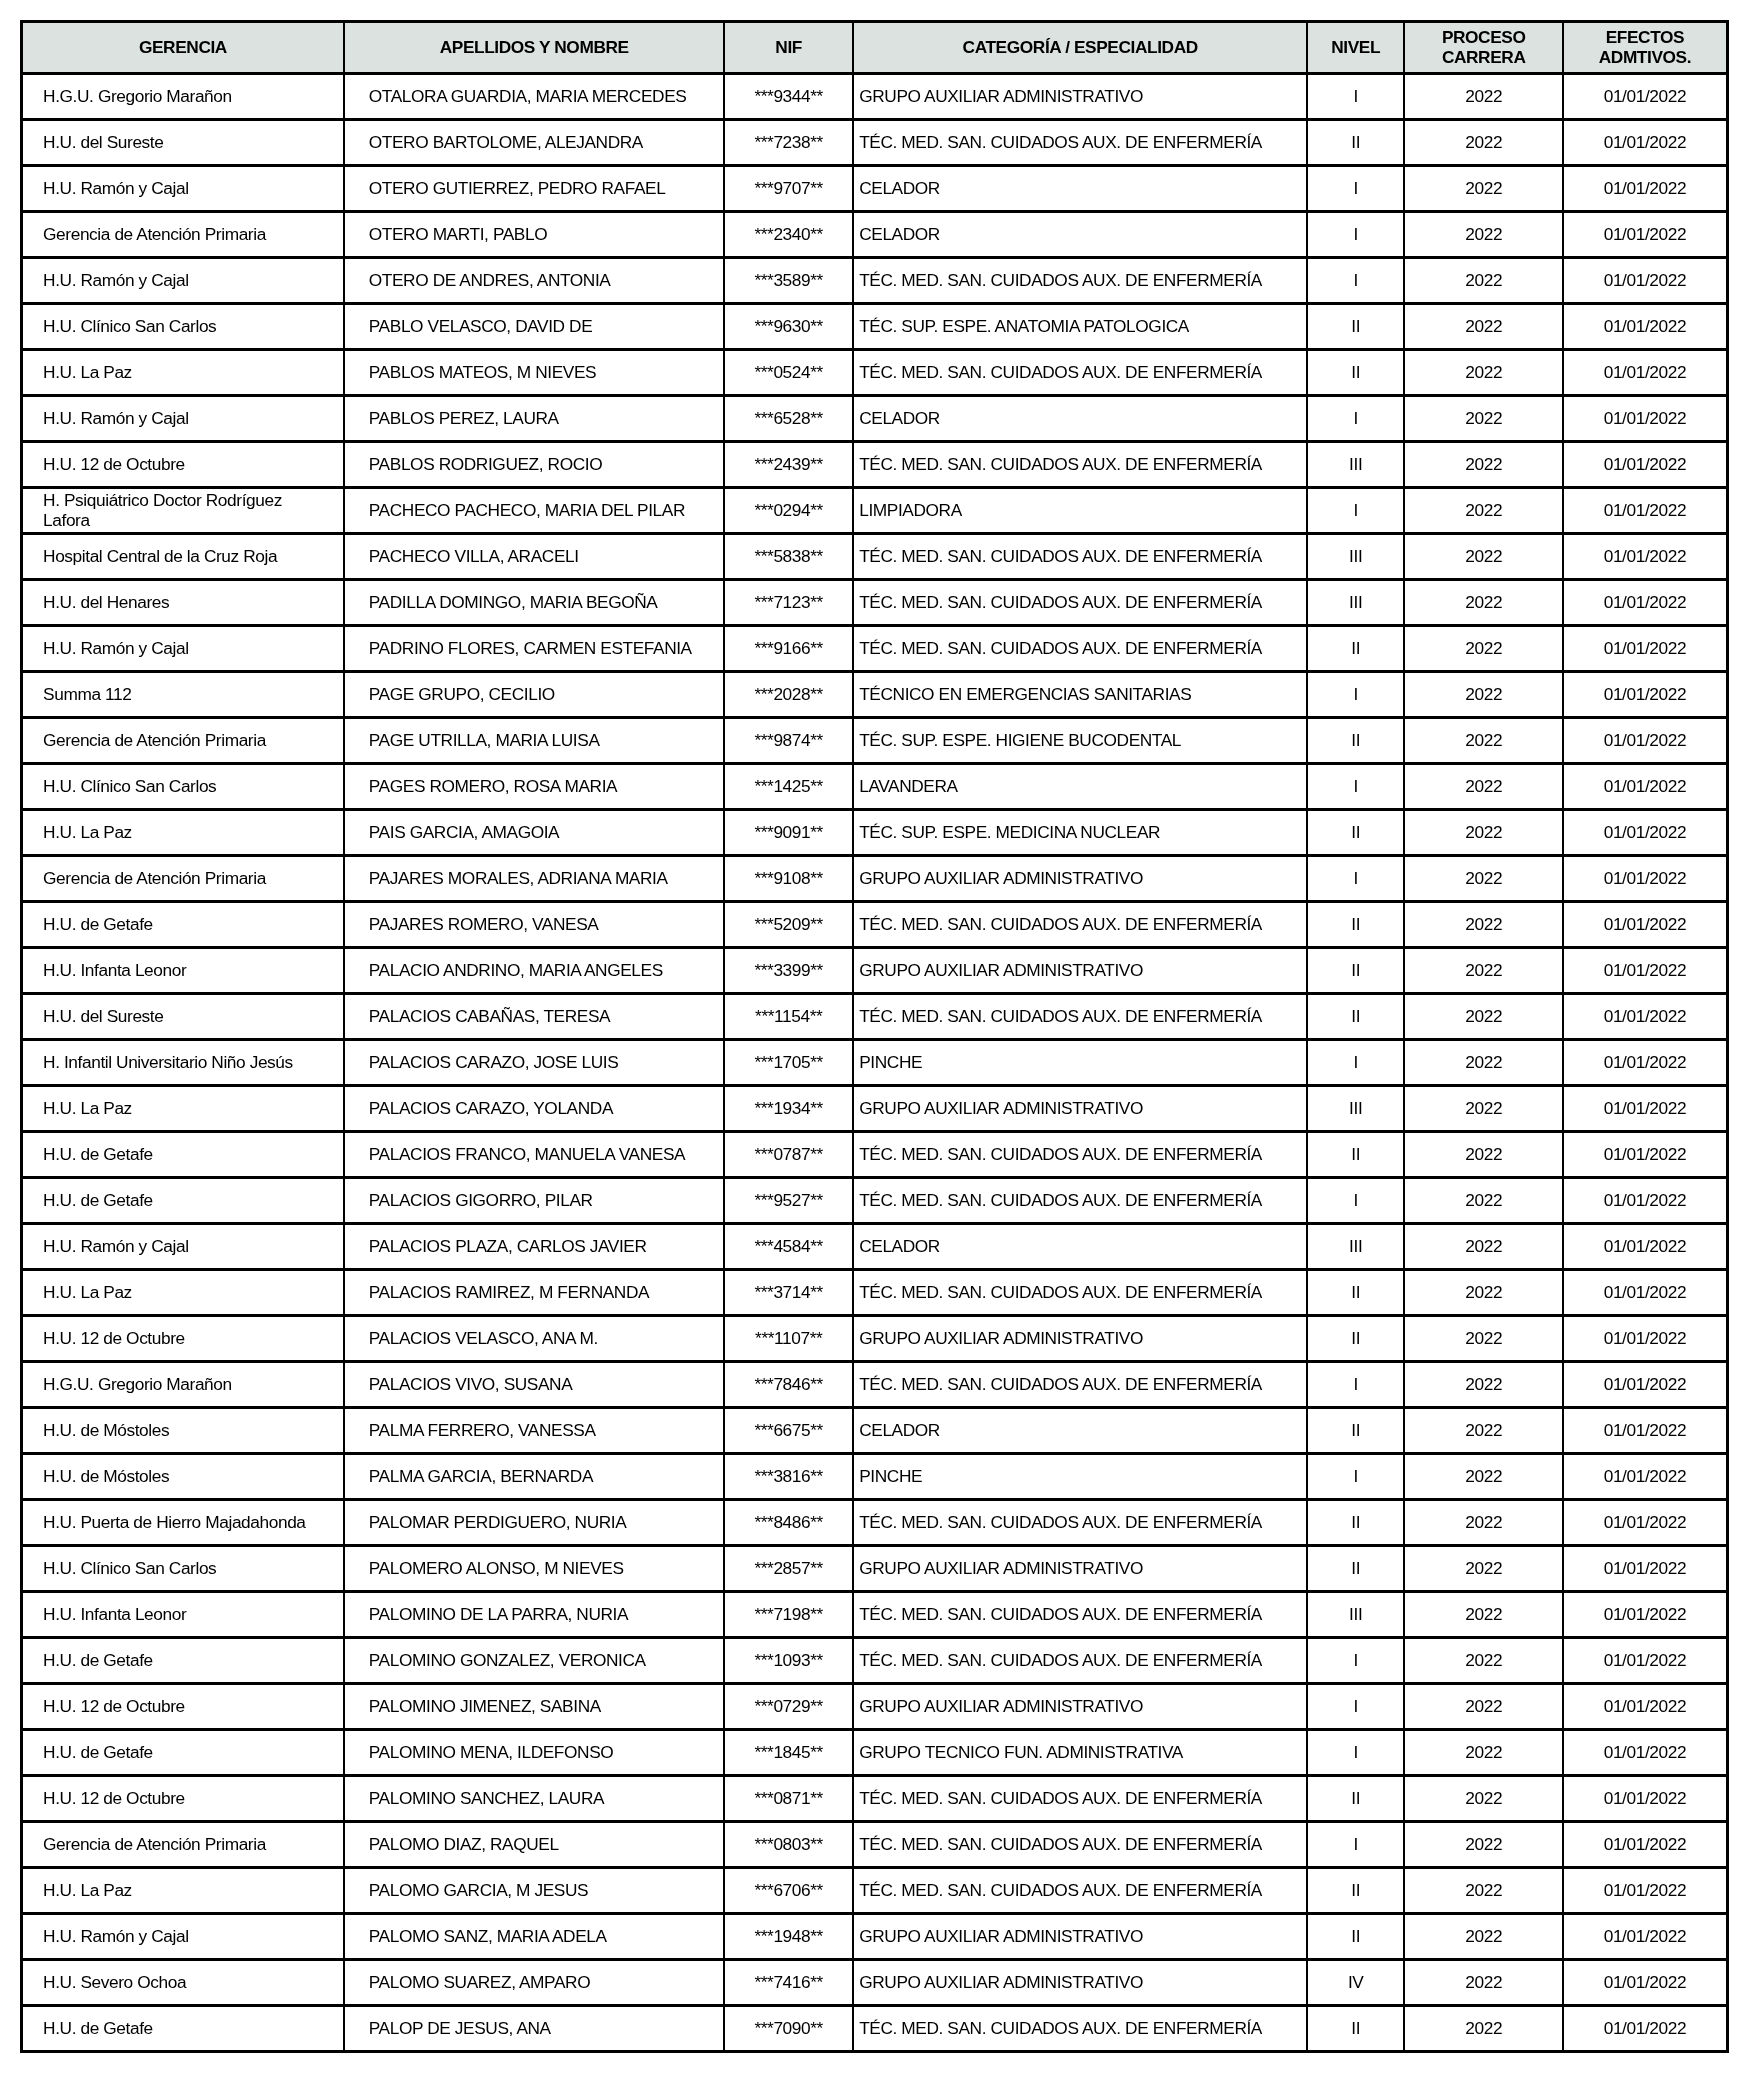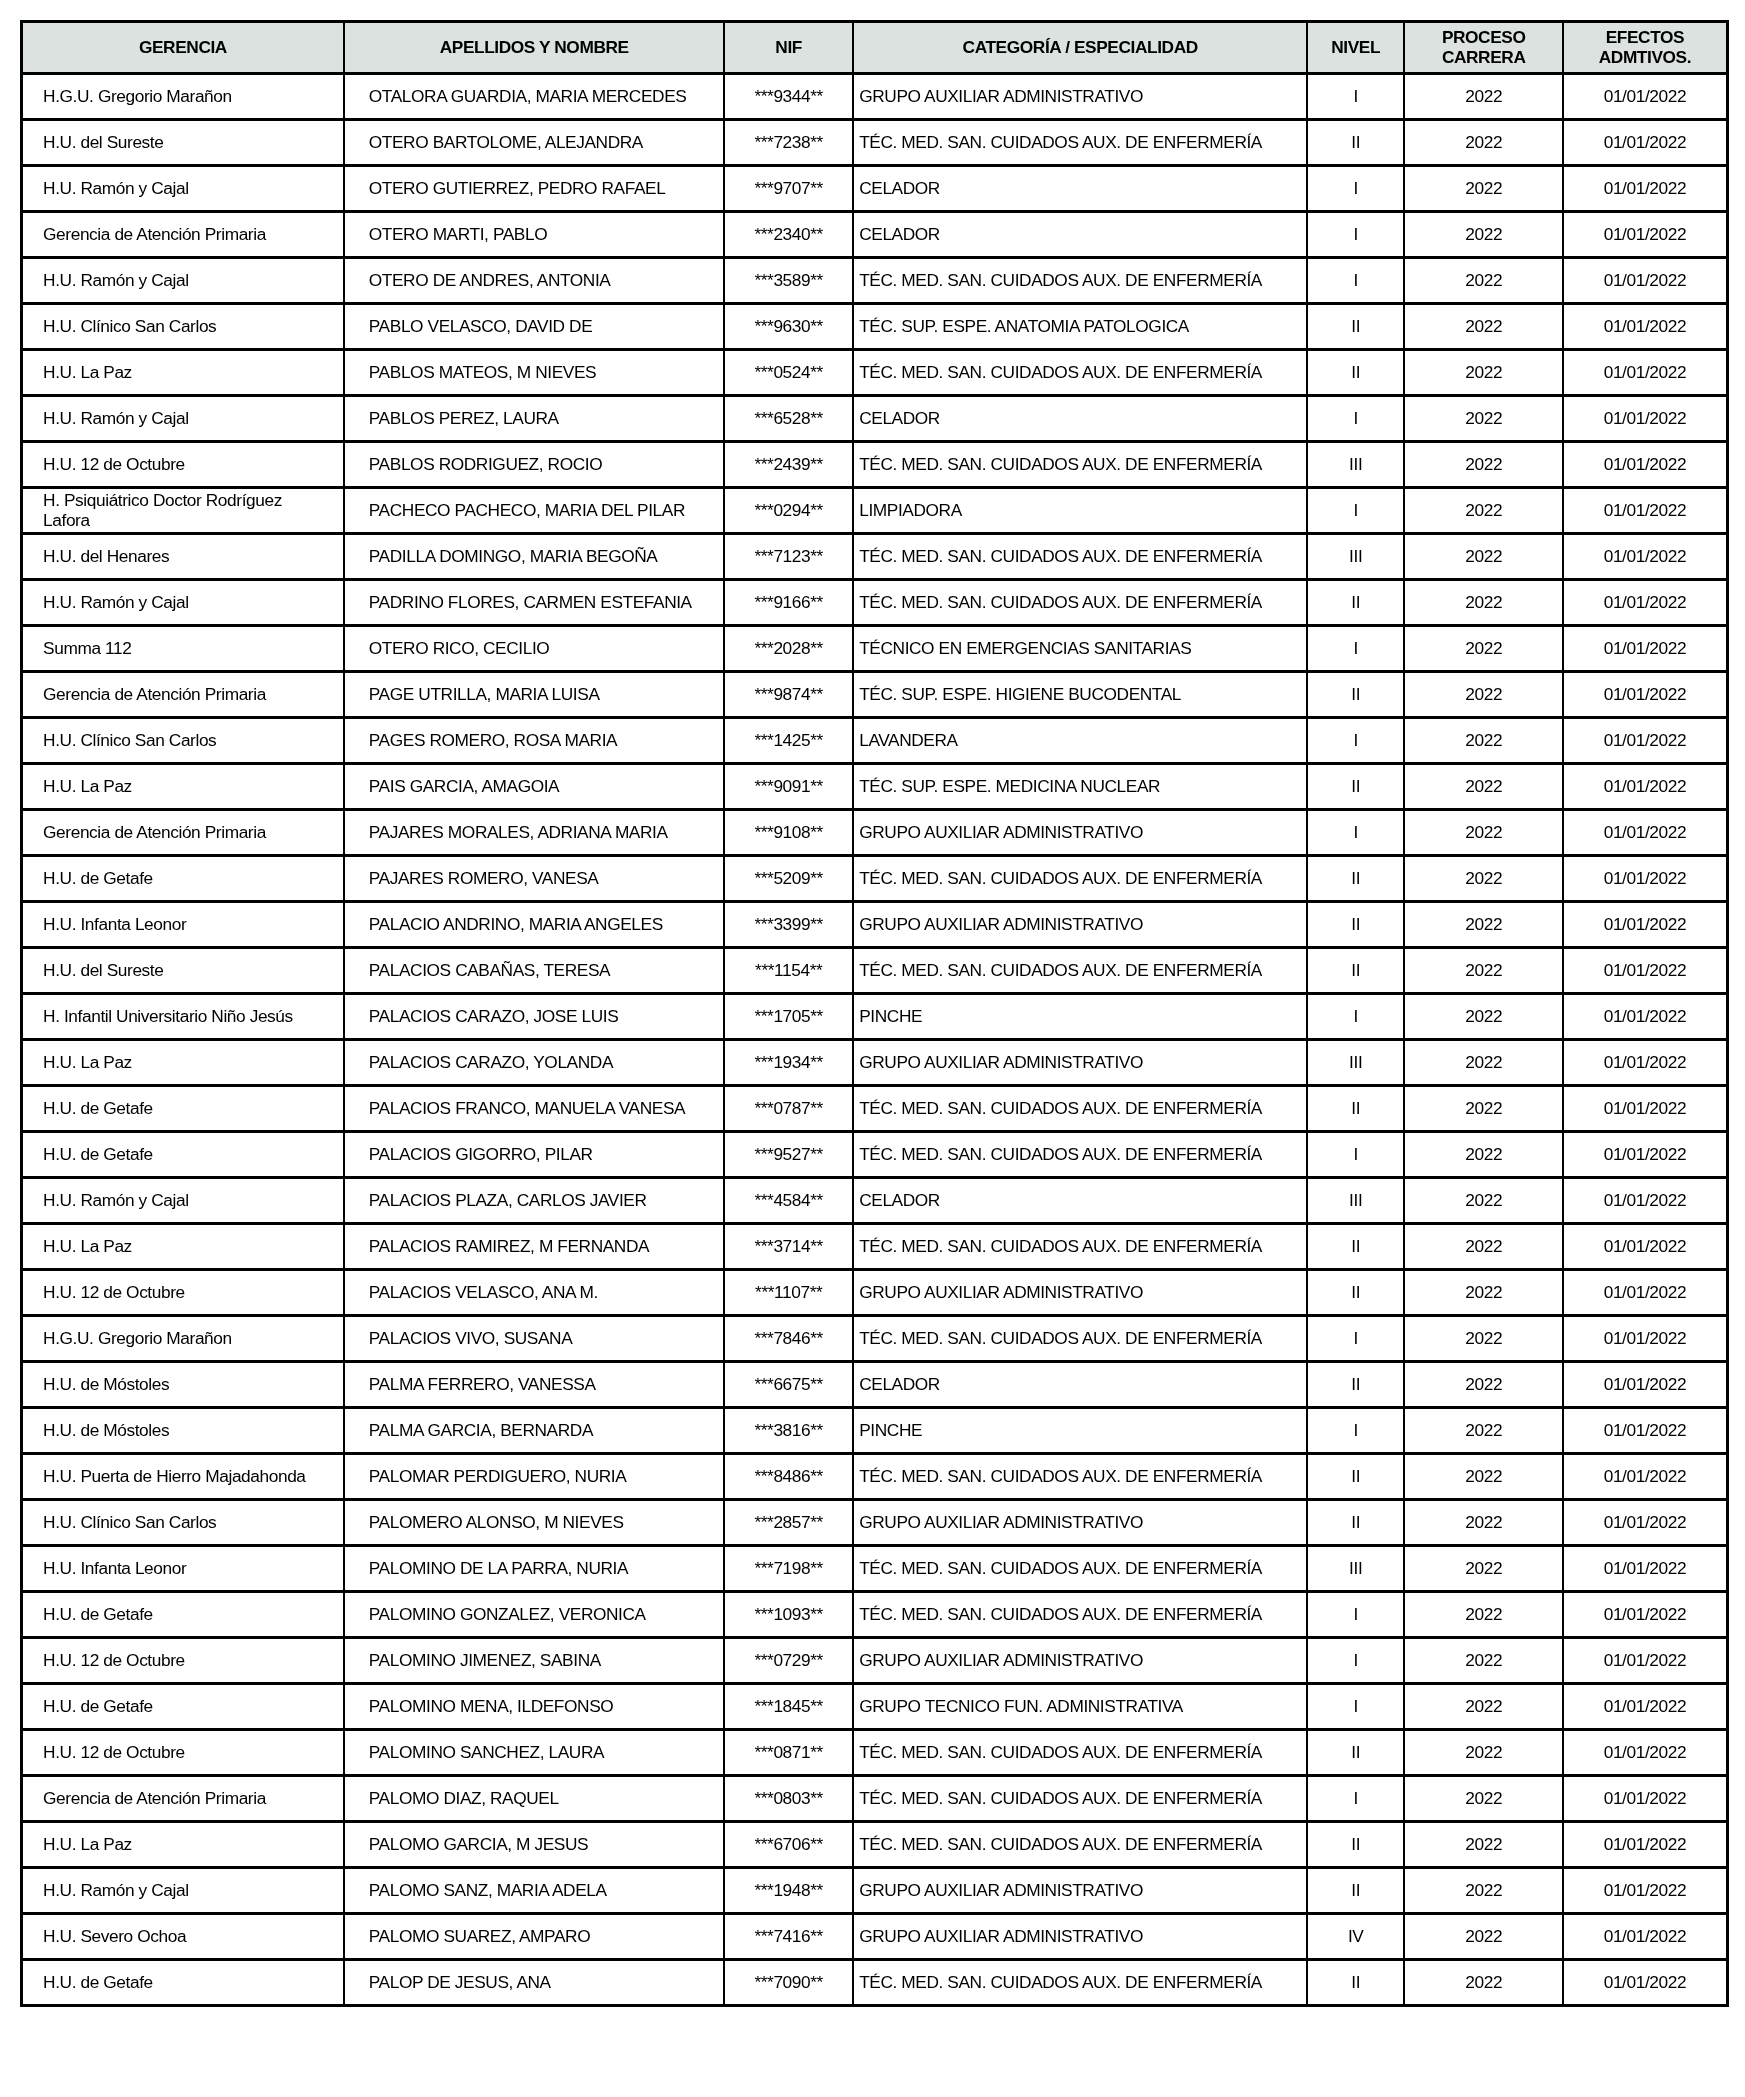--- a/index.html
+++ b/index.html
@@ -172,40 +172,49 @@
           <td class="col-gerencia a-left">H. Psiquiátrico Doctor Rodríguez
 Lafora</td>
           <td class="col-nombre a-left">PACHECO PACHECO, MARIA DEL PILAR</td>
           <td class="a-center">***0294**</td>
           <td class="col-categoria a-left">LIMPIADORA</td>
           <td class="a-center">I</td>
           <td class="a-center">2022</td>
           <td class="a-center">01/01/2022</td>
         </tr>
         <tr>
+          <td class="col-gerencia a-left">Hospital Central de la Cruz Roja</td>
+          <td class="col-nombre a-left">PACHECO VILLA, ARACELI</td>
+          <td class="a-center">***5838**</td>
+          <td class="col-categoria a-left">TÉC. MED. SAN. CUIDADOS AUX. DE ENFERMERÍA</td>
+          <td class="a-center">III</td>
+          <td class="a-center">2022</td>
+          <td class="a-center">01/01/2022</td>
+        </tr>
+        <tr>
           <td class="col-gerencia a-left">H.U. del Henares</td>
           <td class="col-nombre a-left">PADILLA DOMINGO, MARIA BEGOÑA</td>
           <td class="a-center">***7123**</td>
           <td class="col-categoria a-left">TÉC. MED. SAN. CUIDADOS AUX. DE ENFERMERÍA</td>
           <td class="a-center">III</td>
           <td class="a-center">2022</td>
           <td class="a-center">01/01/2022</td>
         </tr>
         <tr>
           <td class="col-gerencia a-left">H.U. Ramón y Cajal</td>
           <td class="col-nombre a-left">PADRINO FLORES, CARMEN ESTEFANIA</td>
           <td class="a-center">***9166**</td>
           <td class="col-categoria a-left">TÉC. MED. SAN. CUIDADOS AUX. DE ENFERMERÍA</td>
           <td class="a-center">II</td>
           <td class="a-center">2022</td>
           <td class="a-center">01/01/2022</td>
         </tr>
         <tr>
           <td class="col-gerencia a-left">Summa 112</td>
-          <td class="col-nombre a-left">OTERO RICO, CECILIO</td>
+          <td class="col-nombre a-left">PAGE GRUPO, CECILIO</td>
           <td class="a-center">***2028**</td>
           <td class="col-categoria a-left">TÉCNICO EN EMERGENCIAS SANITARIAS</td>
           <td class="a-center">I</td>
           <td class="a-center">2022</td>
           <td class="a-center">01/01/2022</td>
         </tr>
         <tr>
           <td class="col-gerencia a-left">Gerencia de Atención Primaria</td>
           <td class="col-nombre a-left">PAGE UTRILLA, MARIA LUISA</td>
           <td class="a-center">***9874**</td>

